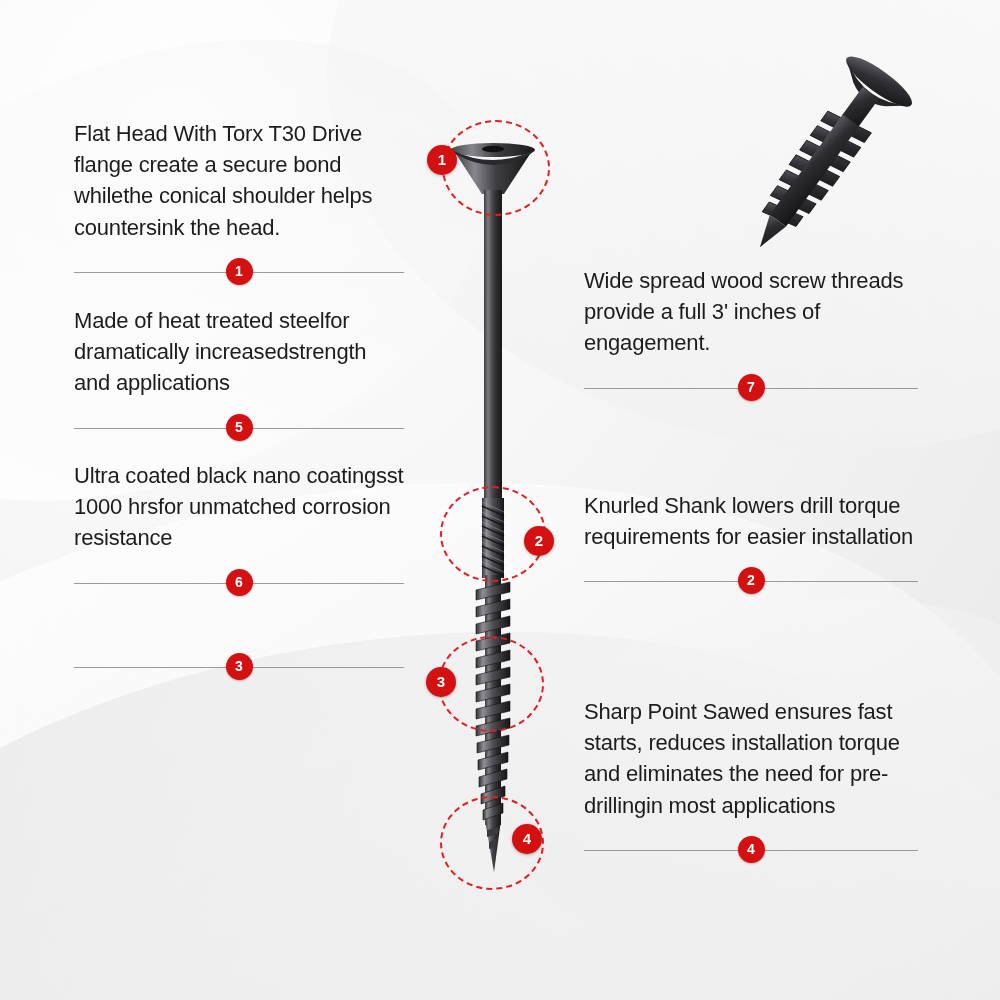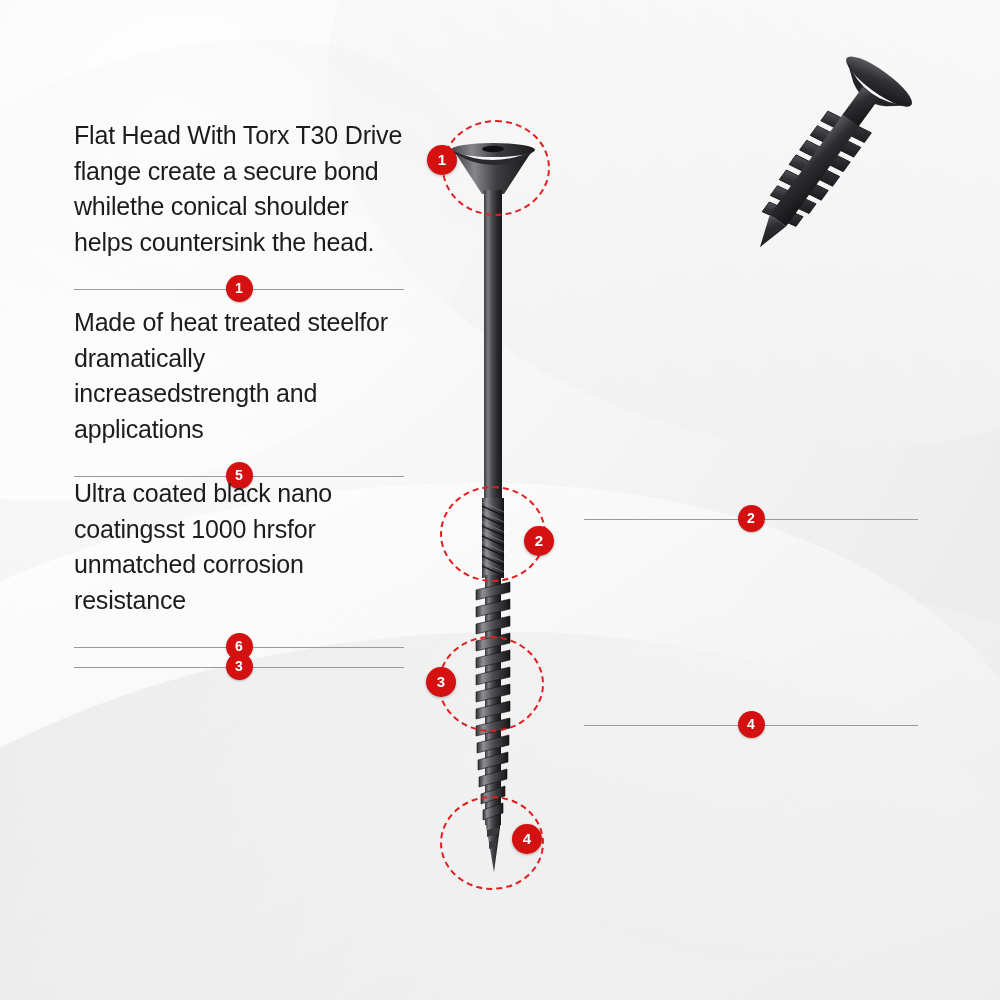--- a/index.html
+++ b/index.html
@@ -62,21 +62,21 @@
     transform: rotate(-6deg);
   }
 
   
   .callout {
     position: absolute;
     box-sizing: border-box;
   }
   .callout p {
     margin: 0;
-    font-size: 25px;
+    font-size: 22px;
     line-height: 1.42;
     color: #1c1c1c;
     letter-spacing: -0.2px;
   }
   .rule-wrap {
     position: relative;
     height: 30px;
     margin-top: 14px;
   }
   .rule {
@@ -284,43 +284,52 @@
   </div>
 
   <div class="callout" style="left:74px; top:305px; width:330px;">
     <p>Made of heat treated steelfor dramatically increasedstrength and applications</p>
     <div class="rule-wrap">
       <div class="rule"></div>
       <div class="badge">5</div>
     </div>
   </div>
 
-  <div class="callout" style="left:74px; top:460px; width:330px;margin-top:16px;">
+  <div class="callout" style="left:74px; top:460px; width:330px;">
     <p>Ultra coated black nano coatingsst 1000 hrsfor unmatched corrosion resistance</p>
     <div class="rule-wrap">
       <div class="rule"></div>
       <div class="badge">6</div>
     </div>
   </div>
 
   <div class="callout" style="left:74px; top:638px; width:330px;">
     <div class="rule-wrap">
       <div class="rule"></div>
       <div class="badge">3</div>
     </div>
   </div>
 
+  <div class="callout" style="left:584px; top:265px; width:334px;">
+    <p>Wide spread wood screw threads provide a full 3' inches of engagement.</p>
+    <div class="rule-wrap">
+      <div class="rule"></div>
+      <div class="badge">7</div>
+    </div>
+  </div>
 
   <div class="callout" style="left:584px; top:490px; width:334px;">
+    <p>Knurled Shank lowers drill torque requirements for easier installation</p>
     <div class="rule-wrap">
       <div class="rule"></div>
       <div class="badge">2</div>
     </div>
   </div>
 
   <div class="callout" style="left:584px; top:696px; width:334px;">
+    <p>Sharp Point Sawed ensures fast starts, reduces installation torque and eliminates the need for pre-drillingin most applications</p>
     <div class="rule-wrap">
       <div class="rule"></div>
       <div class="badge">4</div>
     </div>
   </div>
 
 </div>
 
 </body></html>

